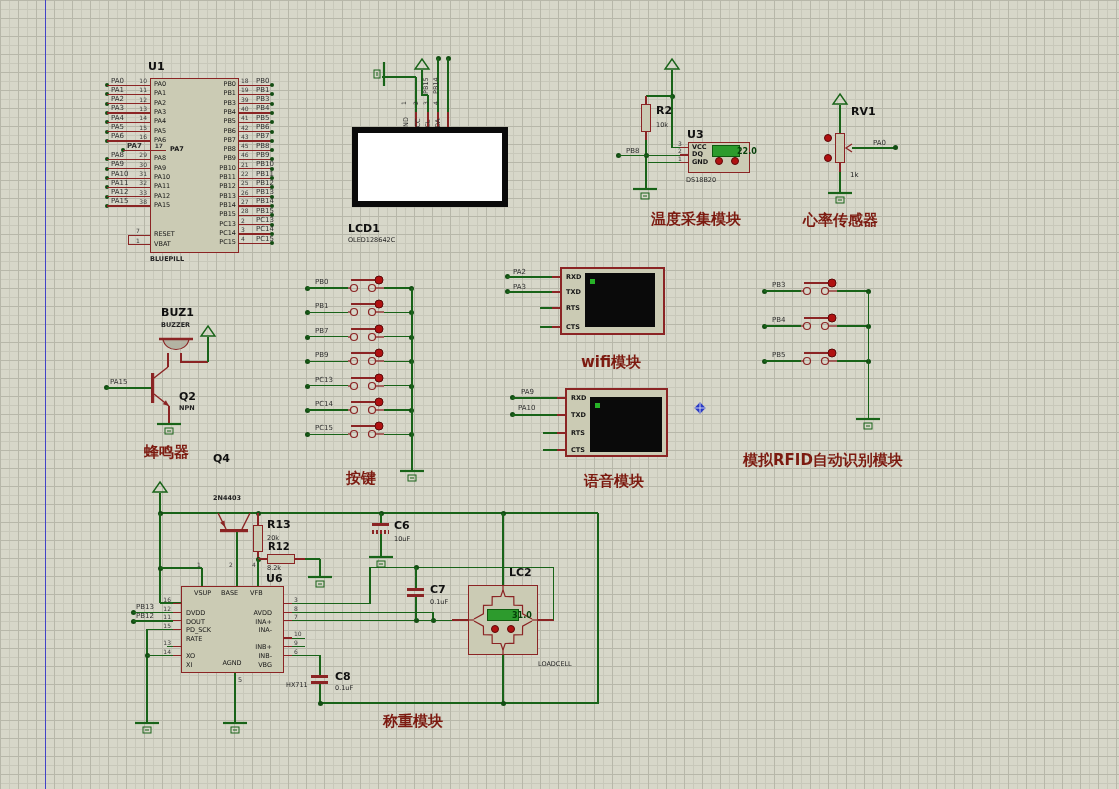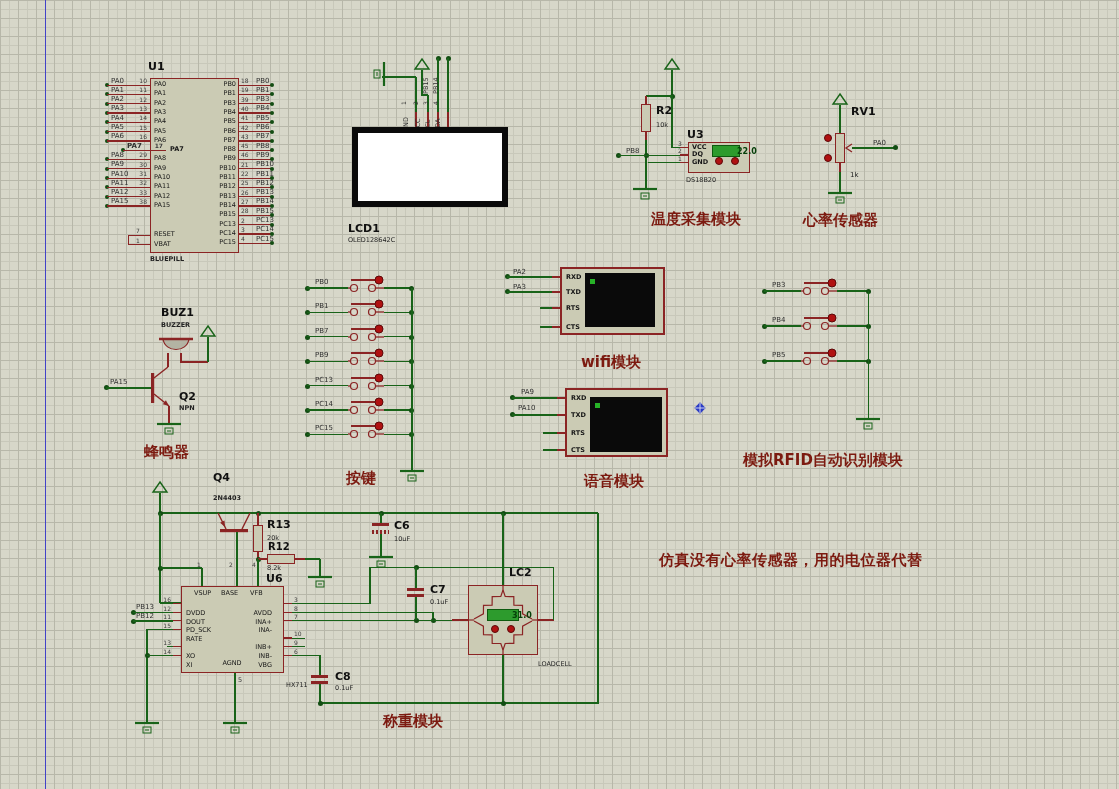--- a/index.html
+++ b/index.html
@@ -722,21 +722,21 @@
     <span class="dot" style="left:157.5px;top:510.5px;"></span>
     <span class="dot" style="left:255.5px;top:510.5px;"></span>
     <span class="dot" style="left:378.5px;top:510.5px;"></span>
     <span class="dot" style="left:500.5px;top:510.5px;"></span>
     <div class="wv" style="left:159.4px;top:513px;height:90px;"></div>
     <span class="dot" style="left:157.5px;top:565.5px;"></span>
     <div class="wh" style="left:160px;top:567.4px;width:42px;"></div>
     <div class="wv" style="left:201.4px;top:568px;height:18px;"></div>
     <div class="wh" style="left:160px;top:602.4px;width:21px;"></div>
 
-    <span class="ref" style="left:213px;top:471px;">Q4</span>
+    <span class="ref" style="left:213px;top:452px;">Q4</span>
     <span class="val" style="left:213px;top:494px;font-weight:bold;">2N4403</span>
     <svg width="48" height="28" style="left:206px;top:507px;">
       <rect x="14" y="22" width="28" height="3.2" fill="#8b2424"></rect>
       <line x1="12" y1="6" x2="20" y2="22" stroke="#8b2424" stroke-width="1.4"></line>
       <line x1="36" y1="22" x2="44" y2="6" stroke="#8b2424" stroke-width="1.4"></line>
       <polygon points="19,20 14.1,15.7 18.5,13.5" fill="#8b2424"></polygon>
     </svg>
     <div class="wv" style="left:236.4px;top:532px;height:54px;"></div>
 
     <div class="rv" style="left:257.4px;top:513px;height:12px;"></div>
@@ -943,14 +943,13 @@
     <span class="val" style="left:538px;top:660px;">LOADCELL</span>
     <span class="caption" style="left:383px;top:712px;">称重模块</span>
   </div>
 
   <svg width="16" height="16" style="left:692px;top:400px;">
     <rect x="4" y="4" width="8" height="8" transform="rotate(45 8 8)" fill="#2b3bc4"></rect>
     <line x1="8" y1="3" x2="8" y2="13" stroke="#cfd4f2" stroke-width="1"></line>
     <line x1="3" y1="8" x2="13" y2="8" stroke="#cfd4f2" stroke-width="1"></line>
   </svg>
 
-  <span class="note" style="left:659px;top:551px;">仿真没有心率传感器，用的电位器代替</span>
 </div>
 
 </body></html>

